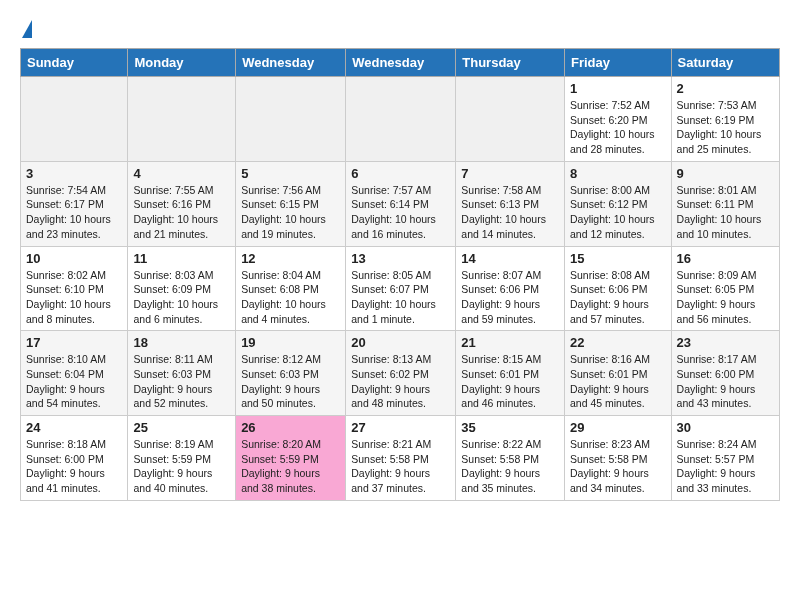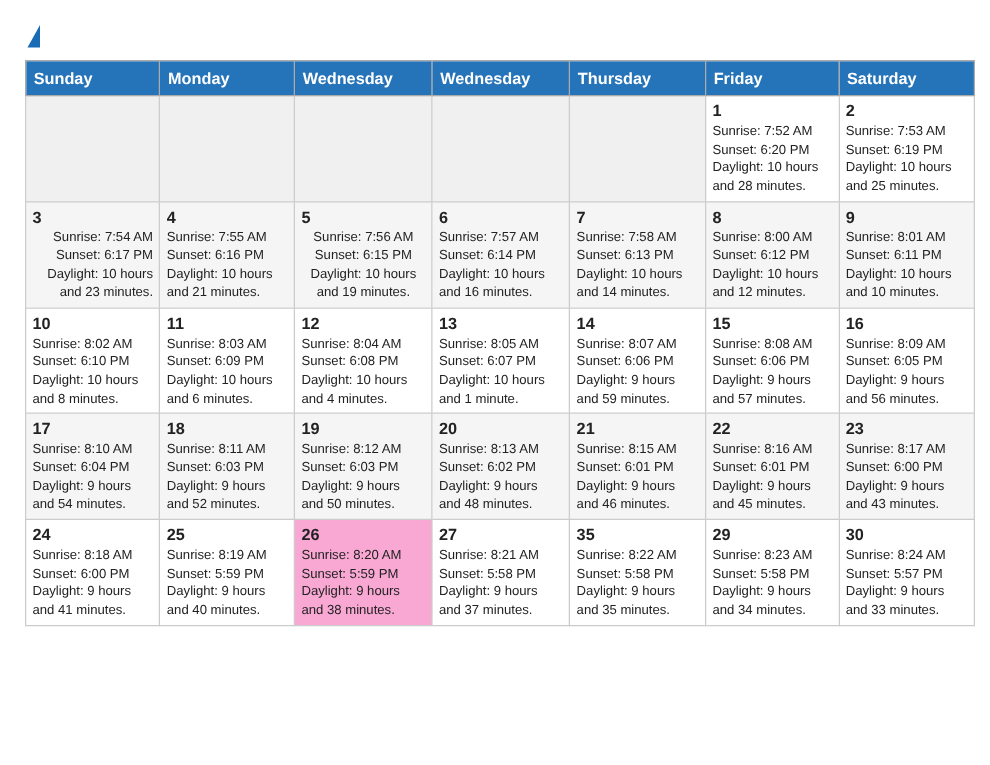--- a/index.html
+++ b/index.html
@@ -155,33 +155,33 @@
           <td style="background: rgb(255, 255, 255);">
             <span class="day-number">2</span>
             <div class="day-info" style="white-space: pre-line;">Sunrise: 7:53 AM
 Sunset: 6:19 PM
 Daylight: 10 hours and 25 minutes.</div>
           </td>
         </tr>
         <tr>
           <td style="background: rgb(245, 245, 245);">
             <span class="day-number">3</span>
-            <div class="day-info" style="white-space: pre-line; text-align: right;">Sunrise: 7:54 AM
+            <div class="day-info" style="white-space: pre-line;">Sunrise: 7:54 AM
 Sunset: 6:17 PM
 Daylight: 10 hours and 23 minutes.</div>
           </td>
           <td style="background: rgb(245, 245, 245);">
             <span class="day-number">4</span>
             <div class="day-info" style="white-space: pre-line;">Sunrise: 7:55 AM
 Sunset: 6:16 PM
 Daylight: 10 hours and 21 minutes.</div>
           </td>
           <td style="background: rgb(245, 245, 245);">
             <span class="day-number">5</span>
-            <div class="day-info" style="white-space: pre-line; text-align: center;">Sunrise: 7:56 AM
+            <div class="day-info" style="white-space: pre-line;">Sunrise: 7:56 AM
 Sunset: 6:15 PM
 Daylight: 10 hours and 19 minutes.</div>
           </td>
           <td style="background: rgb(245, 245, 245);">
             <span class="day-number">6</span>
             <div class="day-info" style="white-space: pre-line;">Sunrise: 7:57 AM
 Sunset: 6:14 PM
 Daylight: 10 hours and 16 minutes.</div>
           </td>
           <td style="background: rgb(245, 245, 245);">

